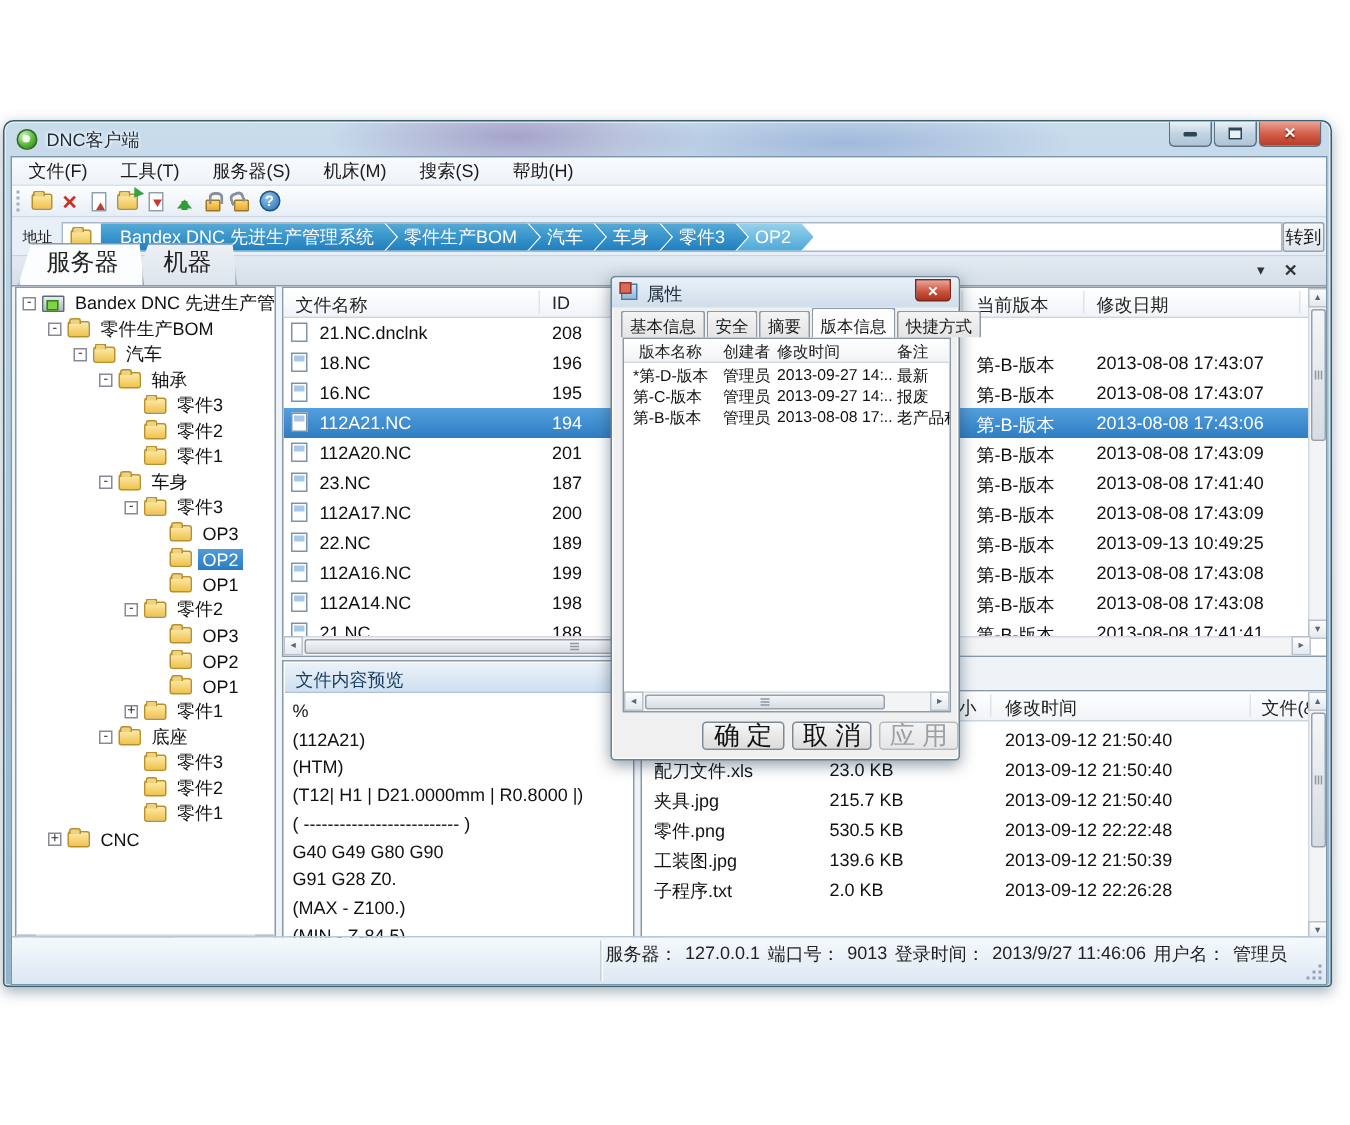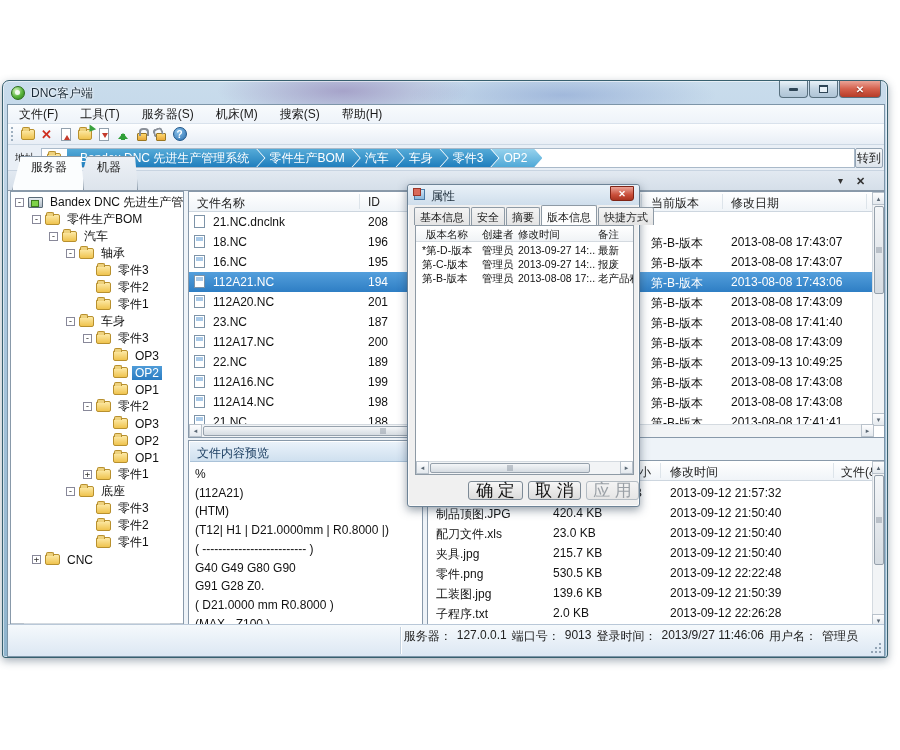--- a/index.html
+++ b/index.html
@@ -66,21 +66,21 @@
     background:linear-gradient(#58add9,#1d7cbc); margin-left:-8px;
     clip-path:polygon(0 0, calc(100% - 9px) 0, 100% 50%, calc(100% - 9px) 100%, 0 100%, 9px 50%); }
   .crumb:first-child { margin-left:0; clip-path:polygon(0 0, calc(100% - 9px) 0, 100% 50%, calc(100% - 9px) 100%, 0 100%); }
   .crumb.cur { background:linear-gradient(#9ad4ee,#4ba6d6); }
   .go-btn { position:absolute; right:1px; top:3px; width:28px; height:20px; font-size:12px; color:#1a1a1a; text-align:center; line-height:19px;
     background:linear-gradient(#f7f9fb,#dde4ec); border:1px solid #94a4b4; border-radius:2px; }
 
   
   .tabstrip { position:absolute; left:0; top:66px; width:100%; height:20px; background:linear-gradient(#e2e9f1,#d5dfe9); border-bottom:1px solid #8b9aa9; }
   .dtabs { position:absolute; left:4px; bottom:0; display:flex; }
-  .dtab { font-size:12px; color:#222; padding:2px 16px 14px 18px; background:linear-gradient(#edf1f6,#dde4ec); border:1px solid #8b9aa9; border-bottom:none;
+  .dtab { font-size:16px; color:#222; padding:2px 16px 4px 18px; background:linear-gradient(#edf1f6,#dde4ec); border:1px solid #8b9aa9; border-bottom:none;
     clip-path:polygon(9px 0, calc(100% - 3px) 0, 100% 100%, 0 100%); margin-right:-6px; }
   .dtab.active { background:#fbfdfe; position:relative; z-index:2; }
   .strip-btn { position:absolute; top:3px; width:15px; height:14px; font-size:10px; color:#333; text-align:center; line-height:14px; }
   .strip-drop { right:36px; }
   .strip-close { right:16px; font-size:11px; font-weight:bold; }
 
   
   .panel { position:absolute; background:#fff; border:1px solid #8899aa; overflow:hidden; }
   .tree-panel { left:2px; top:86px; width:174px; height:446px; }
   .tree-scroll { position:absolute; left:0; top:2px; right:0; bottom:14px; overflow:hidden; white-space:nowrap; }
@@ -551,44 +551,38 @@
             <div class="pv-line">(HTM)</div>
 
             <div class="pv-line">(T12| H1 | D21.0000mm | R0.8000 |)</div>
 
             <div class="pv-line">( -------------------------- )</div>
 
             <div class="pv-line">G40 G49 G80 G90</div>
 
             <div class="pv-line">G91 G28 Z0.</div>
 
-            <div class="pv-line">( D21.0000 mm R0.8000 )</div>
 
             <div class="pv-line">(MAX - Z100.)</div>
 
             <div class="pv-line">(MIN - Z-84.5)</div>
 
         </div>
       </div>
 
       <div class="panel attach">
         <div class="at-header">
           <span class="hc at-size-h">大小</span>
           <span class="hc at-time-h">修改时间</span>
           <span class="hc at-file-h">文件(&amp;</span>
           <span class="hsep" style="left:232px;"></span>
             <span class="hsep" style="left:405px;"></span>
         </div>
         <div class="at-body">
 
-            <div class="at-row shift">
-              <span class="cell a-name"></span>
-              <span class="cell a-size">KB</span>
-              <span class="cell a-time">2013-09-12 21:57:32</span>
-            </div>
 
             <div class="at-row">
               <span class="cell a-name">制品顶图.JPG</span>
               <span class="cell a-size">420.4 KB</span>
               <span class="cell a-time">2013-09-12 21:50:40</span>
             </div>
 
             <div class="at-row">
               <span class="cell a-name">配刀文件.xls</span>
               <span class="cell a-size">23.0 KB</span>

